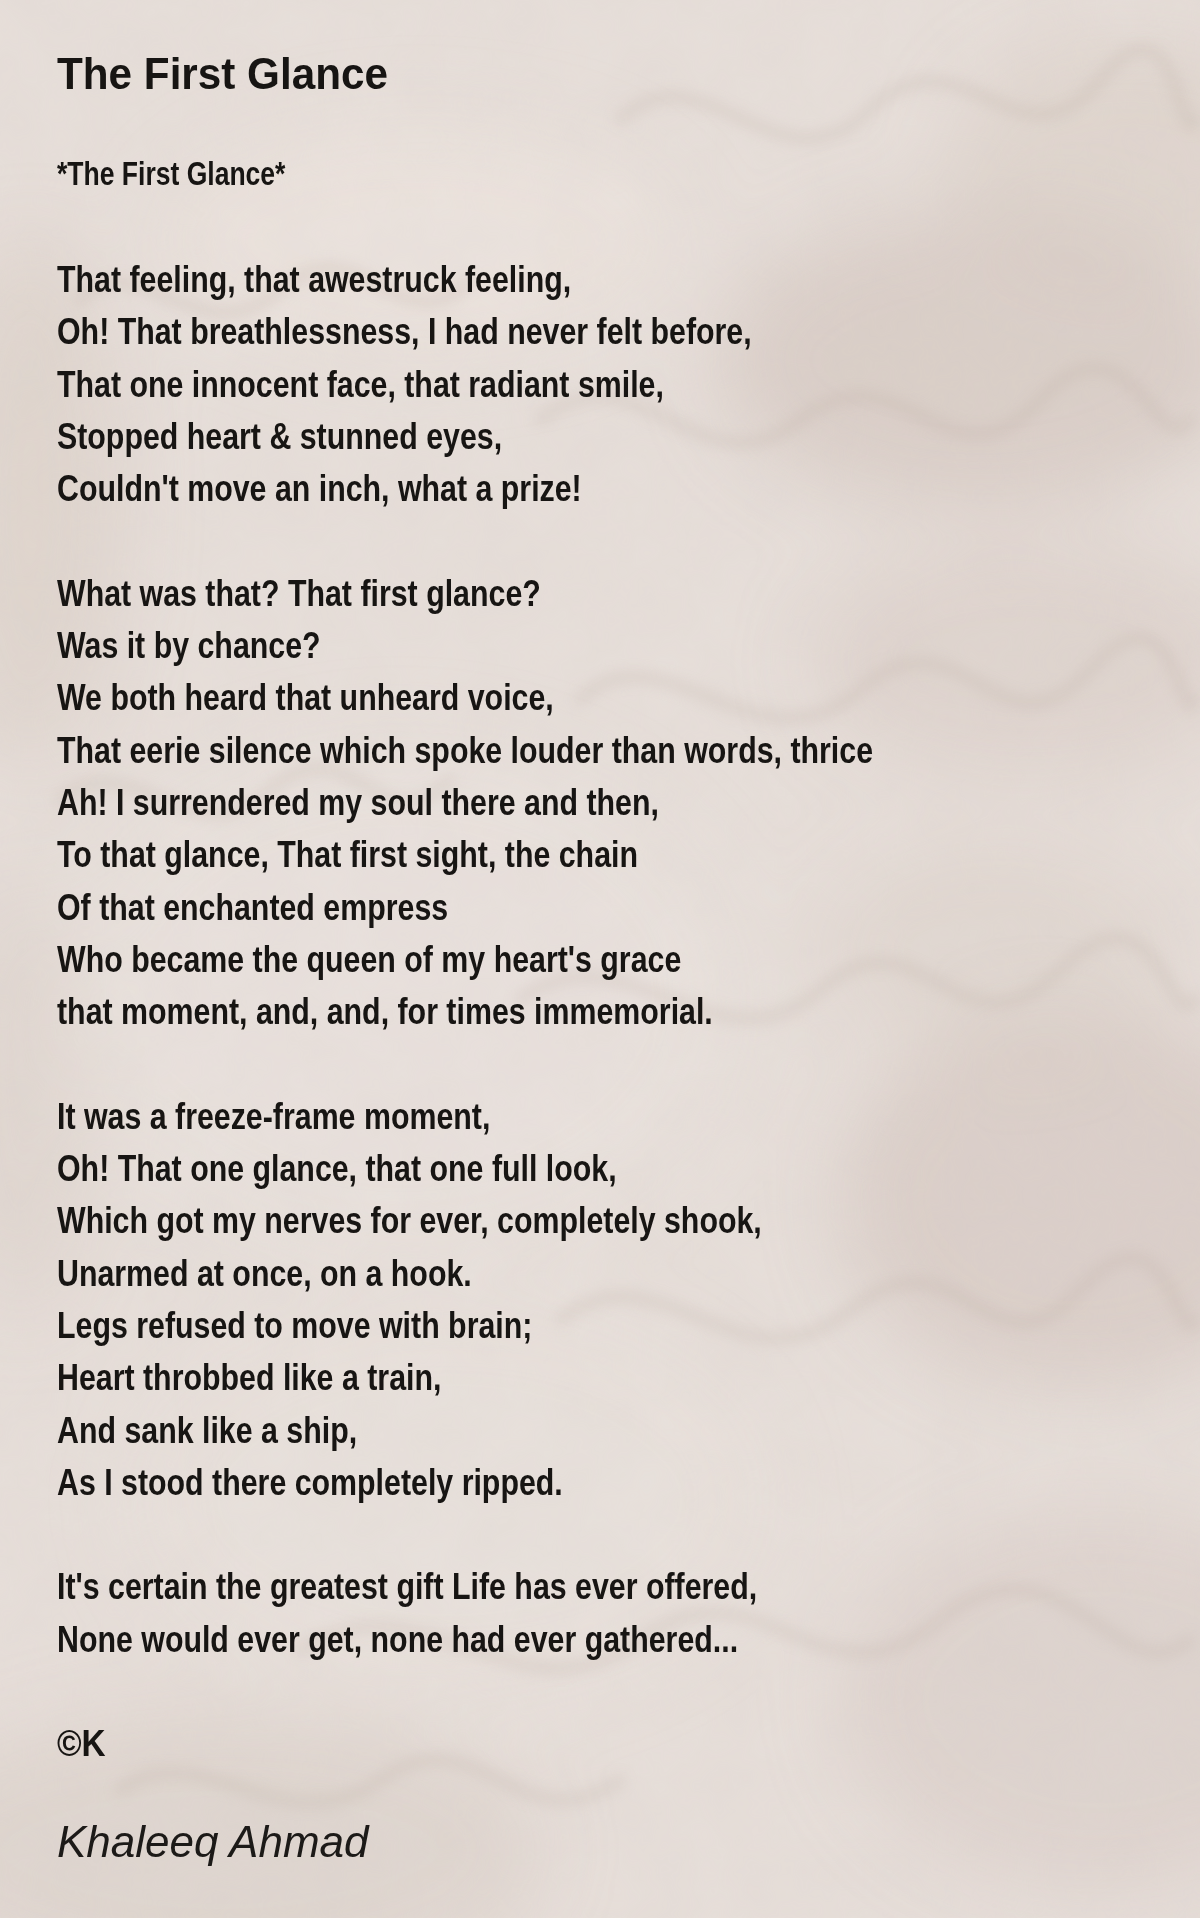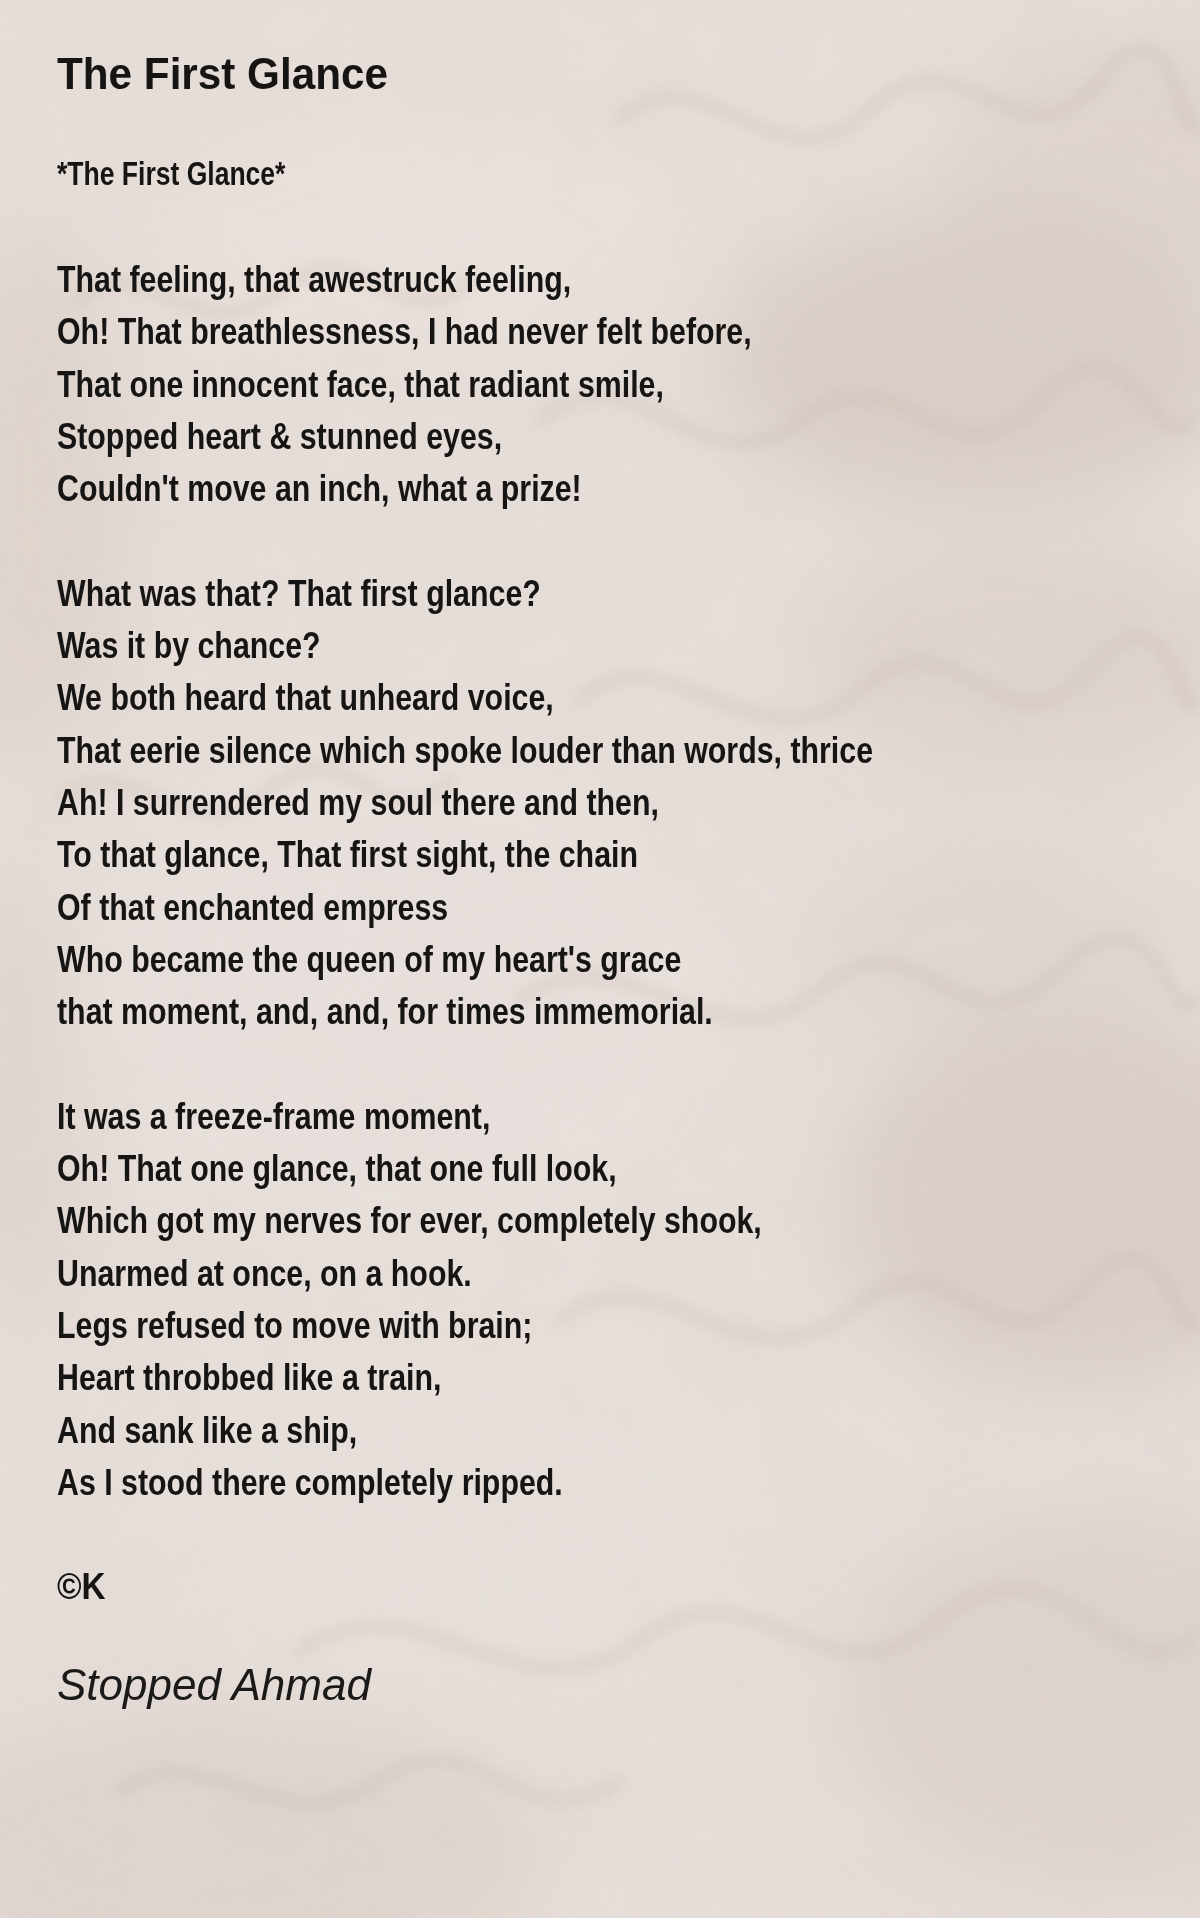--- a/index.html
+++ b/index.html
@@ -150,17 +150,21 @@
     <div class="stanza">
         <div class="poem-line">It was a freeze-frame moment,</div>
         <div class="poem-line">Oh! That one glance, that one full look,</div>
         <div class="poem-line">Which got my nerves for ever, completely shook,</div>
         <div class="poem-line">Unarmed at once, on a hook.</div>
         <div class="poem-line">Legs refused to move with brain;</div>
         <div class="poem-line">Heart throbbed like a train,</div>
         <div class="poem-line">And sank like a ship,</div>
         <div class="poem-line">As I stood there completely ripped.</div>
       </div>
+    <div class="stanza">
+        <div class="poem-line">It's certain the greatest gift Life has ever offered,</div>
+        <div class="poem-line">None would ever get, none had ever gathered...</div>
+      </div>
 
     <div class="copyright">©K</div>
-    <div class="author">Stopped Ahmad</div>
+    <div class="author">Khaleeq Ahmad</div>
   </div>
 </div>
 
 </body></html>

